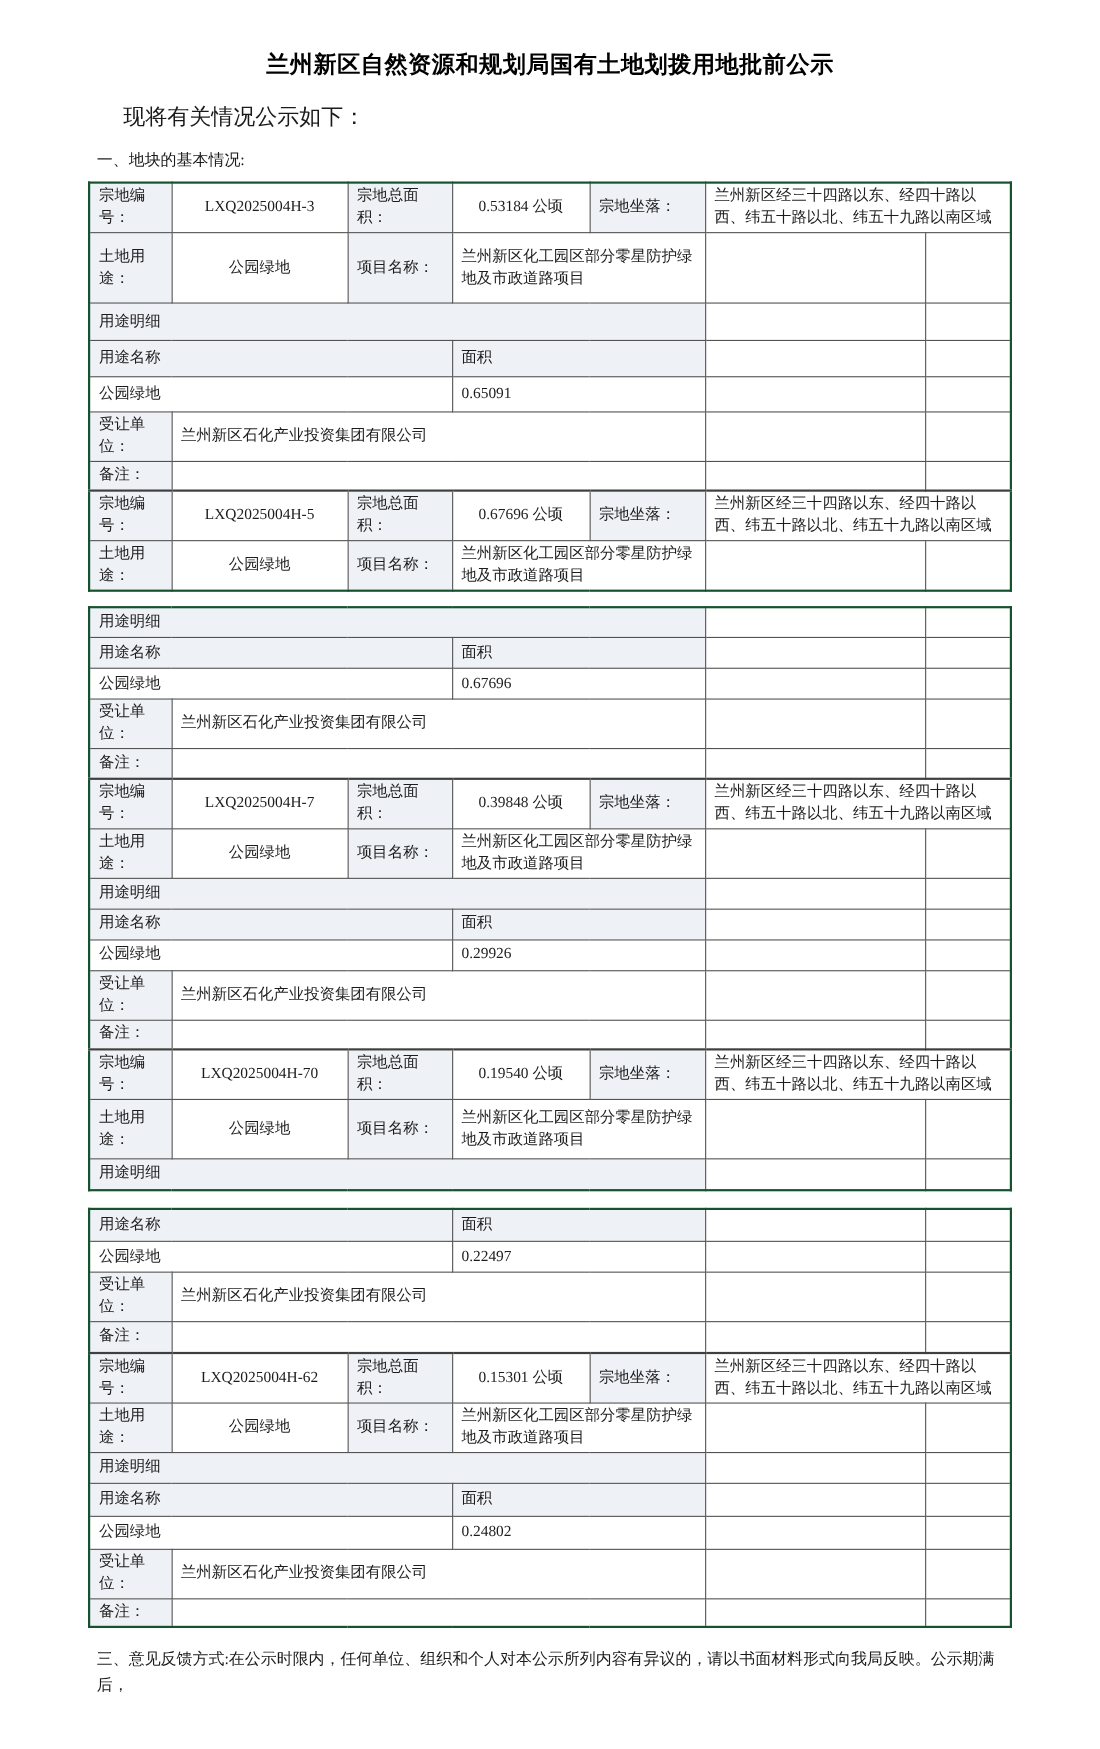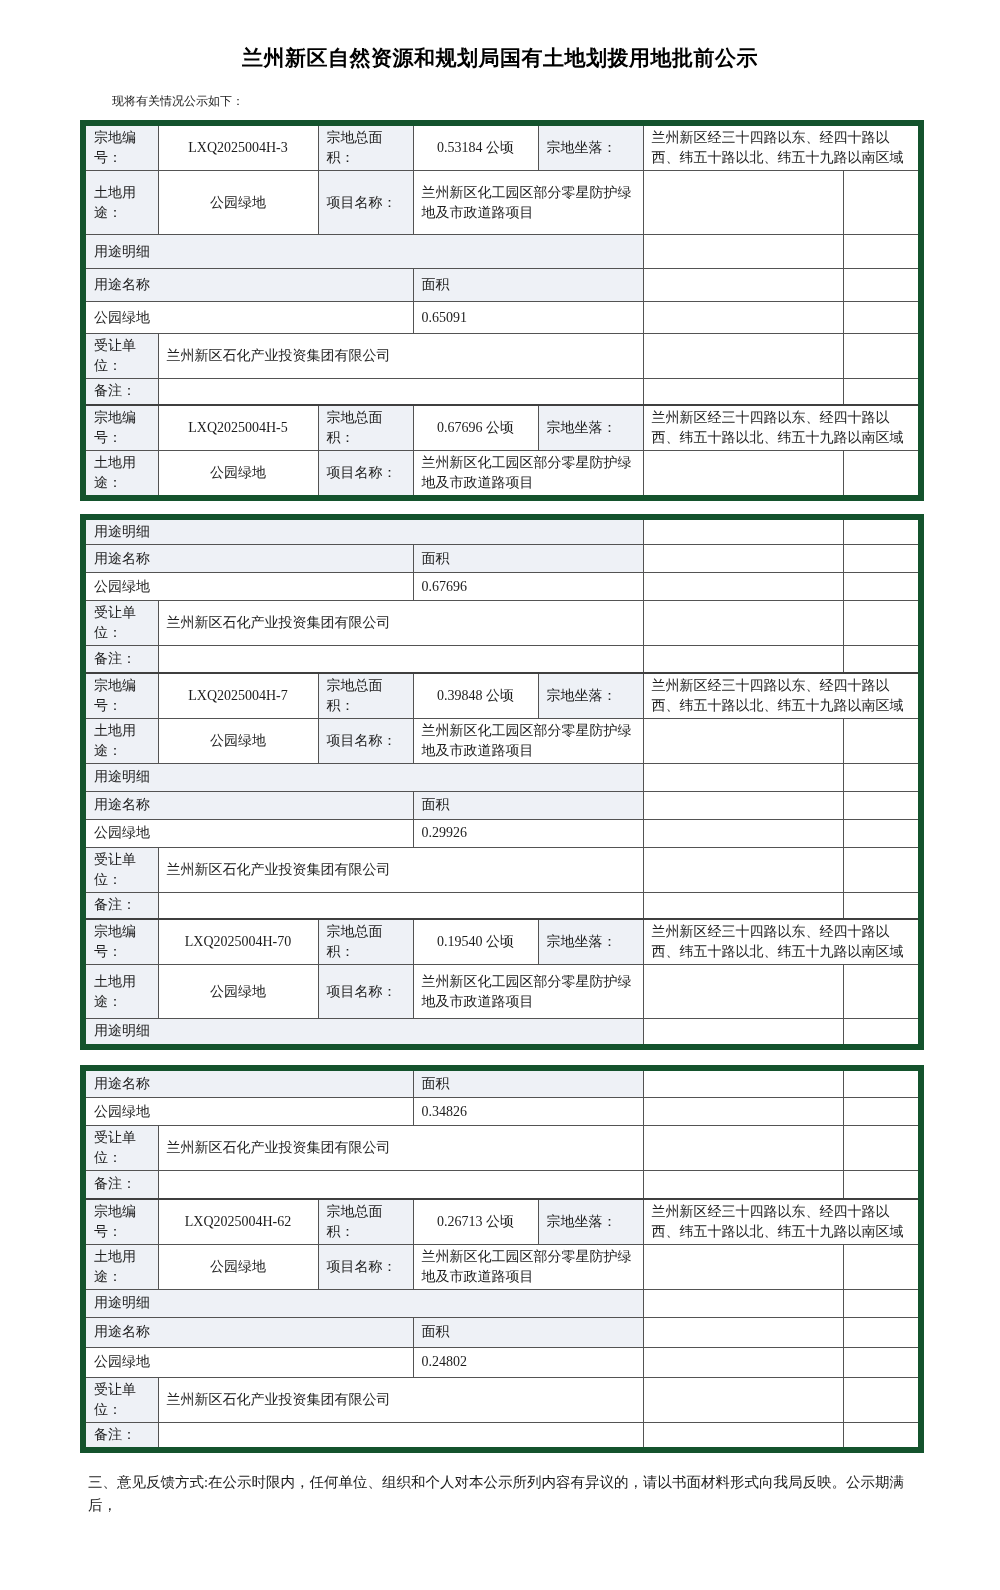--- a/index.html
+++ b/index.html
@@ -11,25 +11,25 @@
   .doc-title{
     margin:0;padding-top:44px;text-align:center;
     font-family:"Liberation Sans","DejaVu Sans",sans-serif;
     font-size:21px;font-weight:700;color:#000;letter-spacing:.5px;
   }
   .doc-number{
     margin:14px 0 0;text-align:center;
     font-family:"Liberation Sans","DejaVu Sans",sans-serif;
     font-size:16px;font-weight:700;color:#000;
   }
-  .intro{margin:21px 0 0 112px;font-size:12px;}
+  .intro{margin:21px 0 0 112px;font-size:20px;}
   .sec-heading{margin:16px 0 0 88px;font-size:14.5px;}
   table.block{
     border-collapse:collapse;table-layout:fixed;
-    margin-left:80px;width:838px;border:6px solid #14532d;
+    margin-left:80px;width:838px;border:2px solid #14532d;
   }
   table.block td{
     border:1px solid #535353;font-size:14px;line-height:20px;
     padding:2px 8px;vertical-align:middle;overflow:hidden;color:#1c1c1c;
   }
   td.lbl{background:#eef1f6;}
   td.ctr{text-align:center;}
   tr.sep td{border-top:2px solid #3f3f3f;}
   .b1{margin-top:10px;}
   .b2{margin-top:13px;}
@@ -37,20 +37,21 @@
   .notes{margin:18px 0 0 88px;width:834px;font-size:14.5px;line-height:23px;}
   .notes p{margin:0;}
 </style>
 </head>
 <body>
 
 <div class="page">
 
   <h1 class="doc-title">兰州新区自然资源和规划局国有土地划拨用地批前公示</h1>
   <p class="intro">现将有关情况公示如下：</p>
+  <p class="sec-heading">一、地块的基本情况:</p>
 
   <table class="block b1">
     <colgroup>
       <col style="width:75px">
         <col style="width:160px">
         <col style="width:95px">
       <col style="width:125px">
         <col style="width:105px">
         <col style="width:200px">
         <col style="width:78px">
@@ -241,41 +242,41 @@
     </colgroup>
     <tbody>
         <tr style="height:30px">
       <td colspan="3" class="lbl">用途名称</td>
       <td colspan="2" class="lbl">面积</td>
       <td></td>
       <td></td>
     </tr>
     <tr style="height:28px">
       <td colspan="3">公园绿地</td>
-      <td colspan="2">0.34826</td>
+      <td colspan="2">0.22497</td>
       <td></td>
       <td></td>
     </tr>
     <tr style="height:28px">
       <td class="lbl">受让单位：</td>
       <td colspan="4">兰州新区石化产业投资集团有限公司</td>
       <td></td>
       <td></td>
     </tr>
     <tr style="height:28px">
       <td class="lbl">备注：</td>
       <td colspan="4"></td>
       <td></td>
       <td></td>
     </tr>
     <tr class="sep" style="height:42px">
       <td class="lbl">宗地编号：</td>
       <td class="ctr">LXQ2025004H-62</td>
       <td class="lbl">宗地总面积：</td>
-      <td class="ctr">0.26713 公顷</td>
+      <td class="ctr">0.15301 公顷</td>
       <td class="lbl">宗地坐落：</td>
       <td colspan="2">兰州新区经三十四路以东、经四十路以西、纬五十路以北、纬五十九路以南区域</td>
     </tr>
     <tr style="height:40px">
       <td class="lbl">土地用途：</td>
       <td class="ctr">公园绿地</td>
       <td class="lbl">项目名称：</td>
       <td colspan="2">兰州新区化工园区部分零星防护绿地及市政道路项目</td>
       <td></td>
       <td></td>

